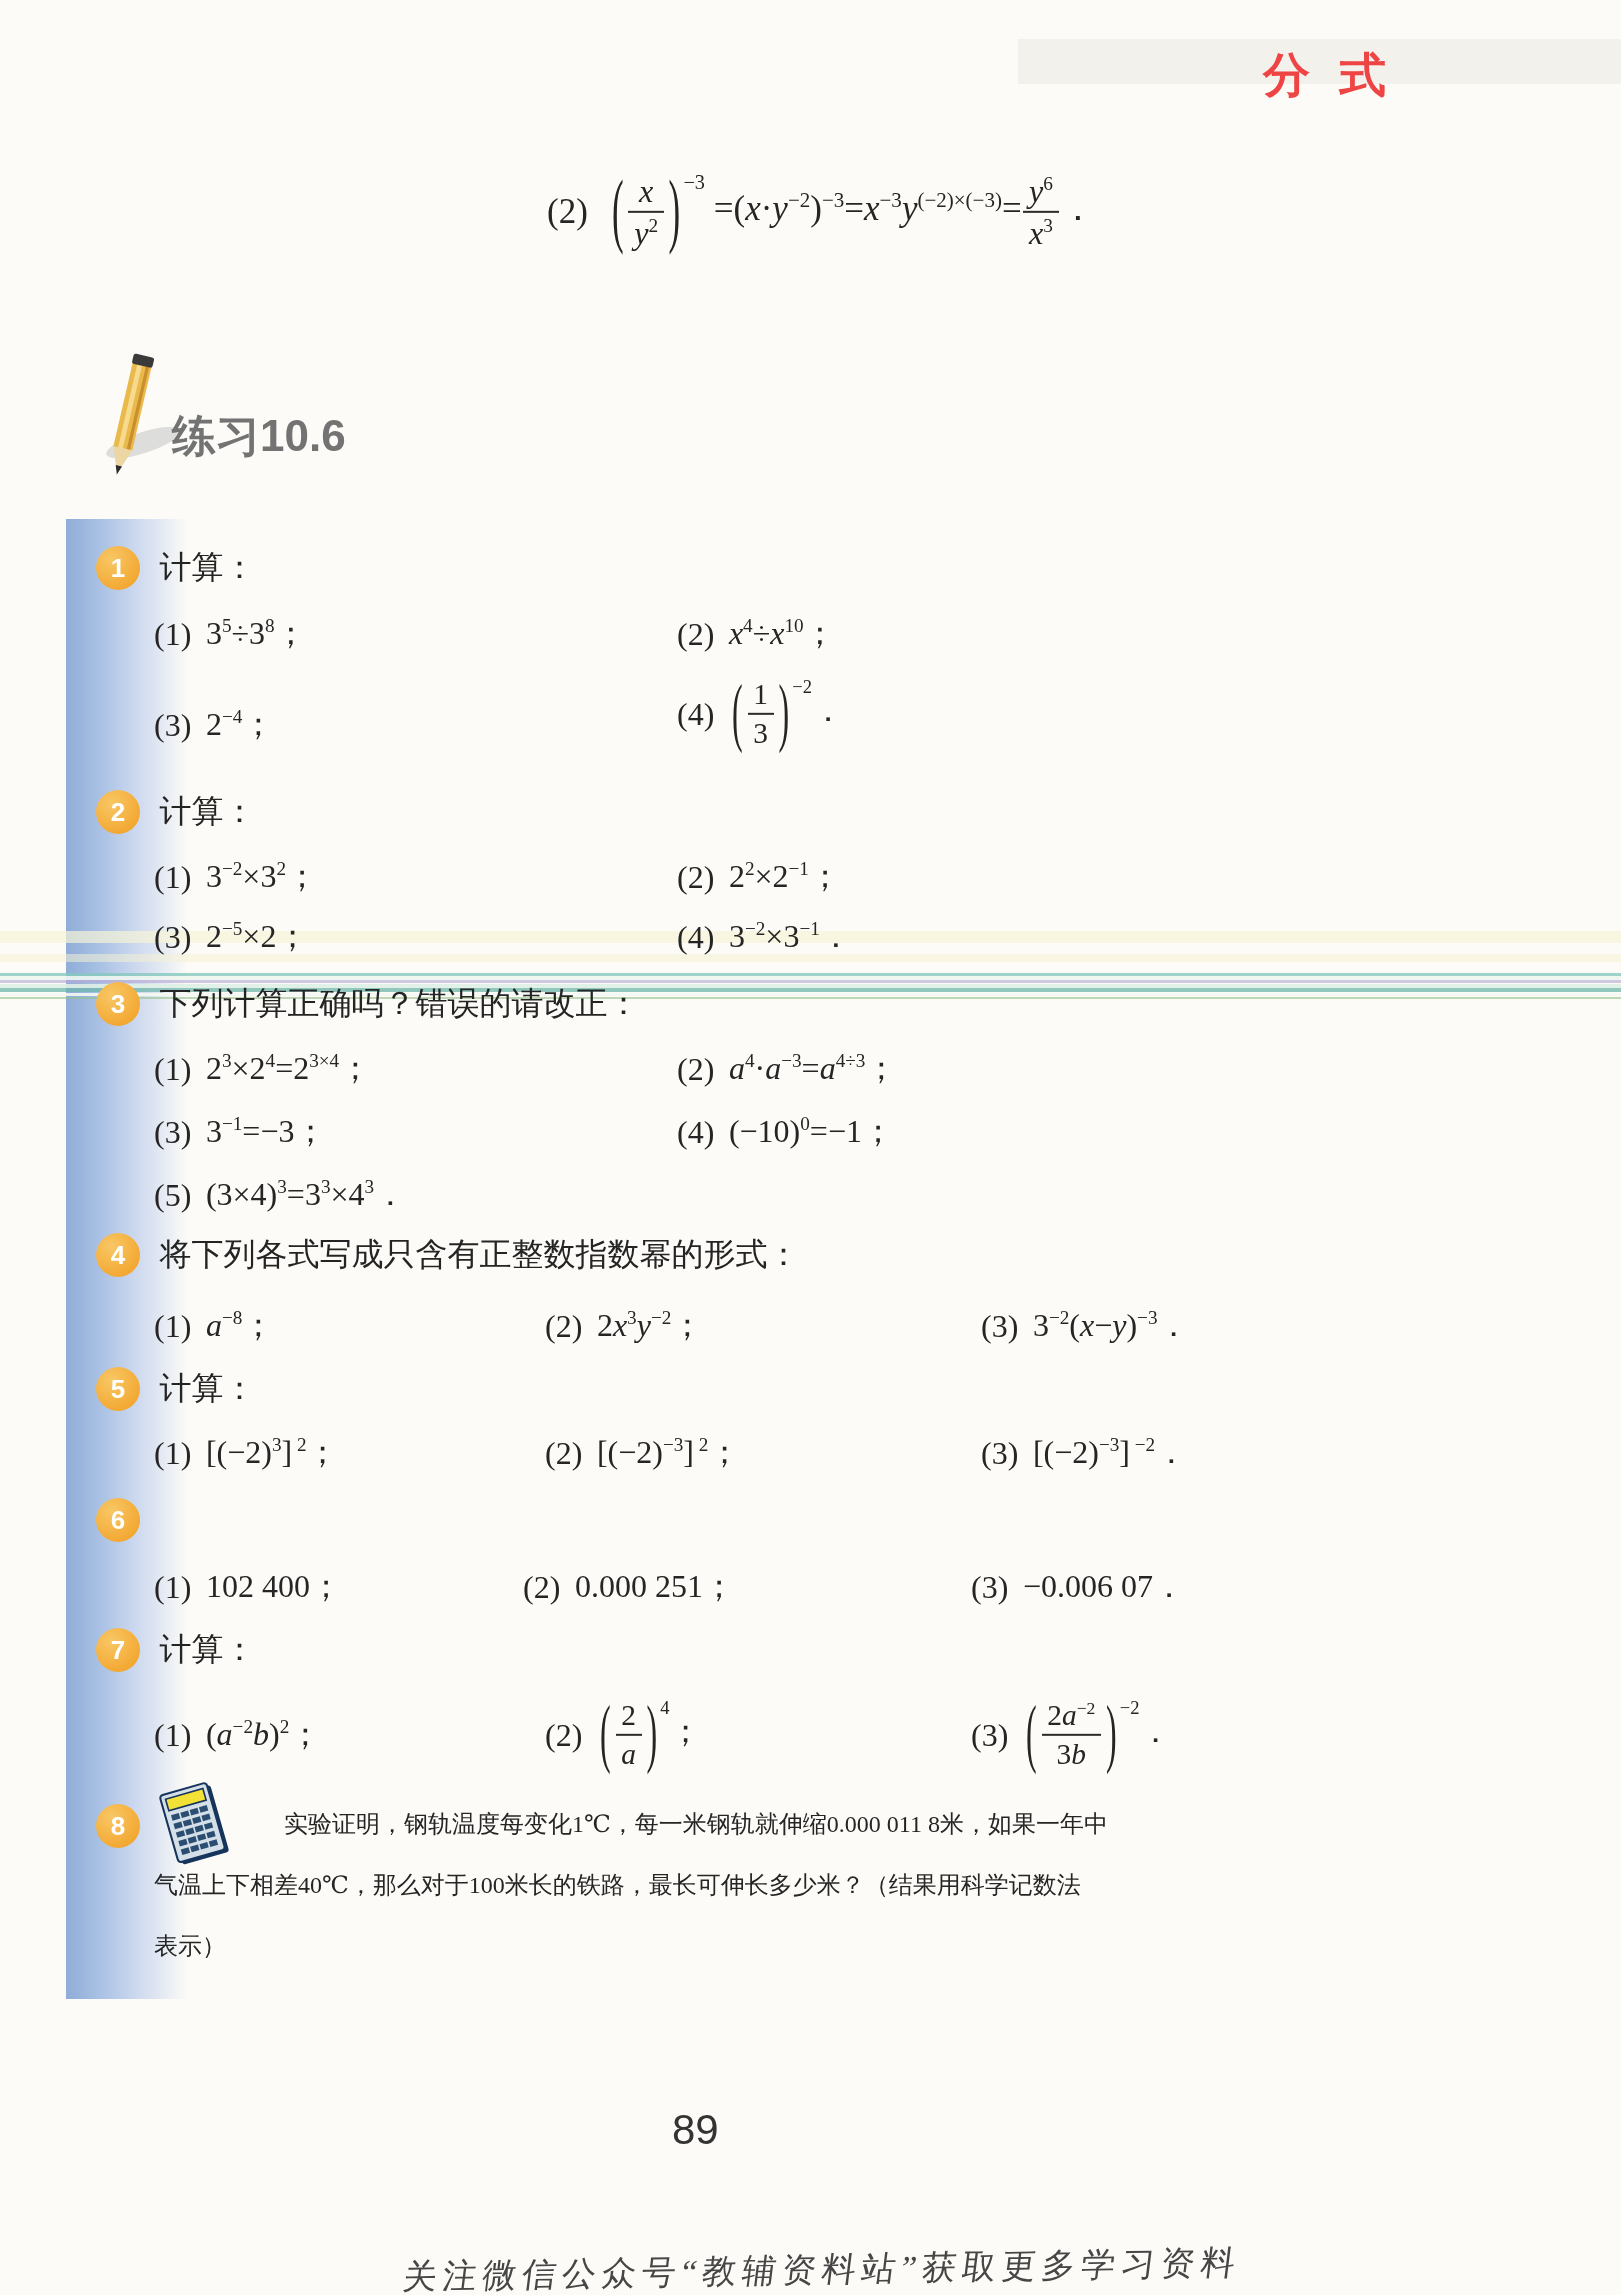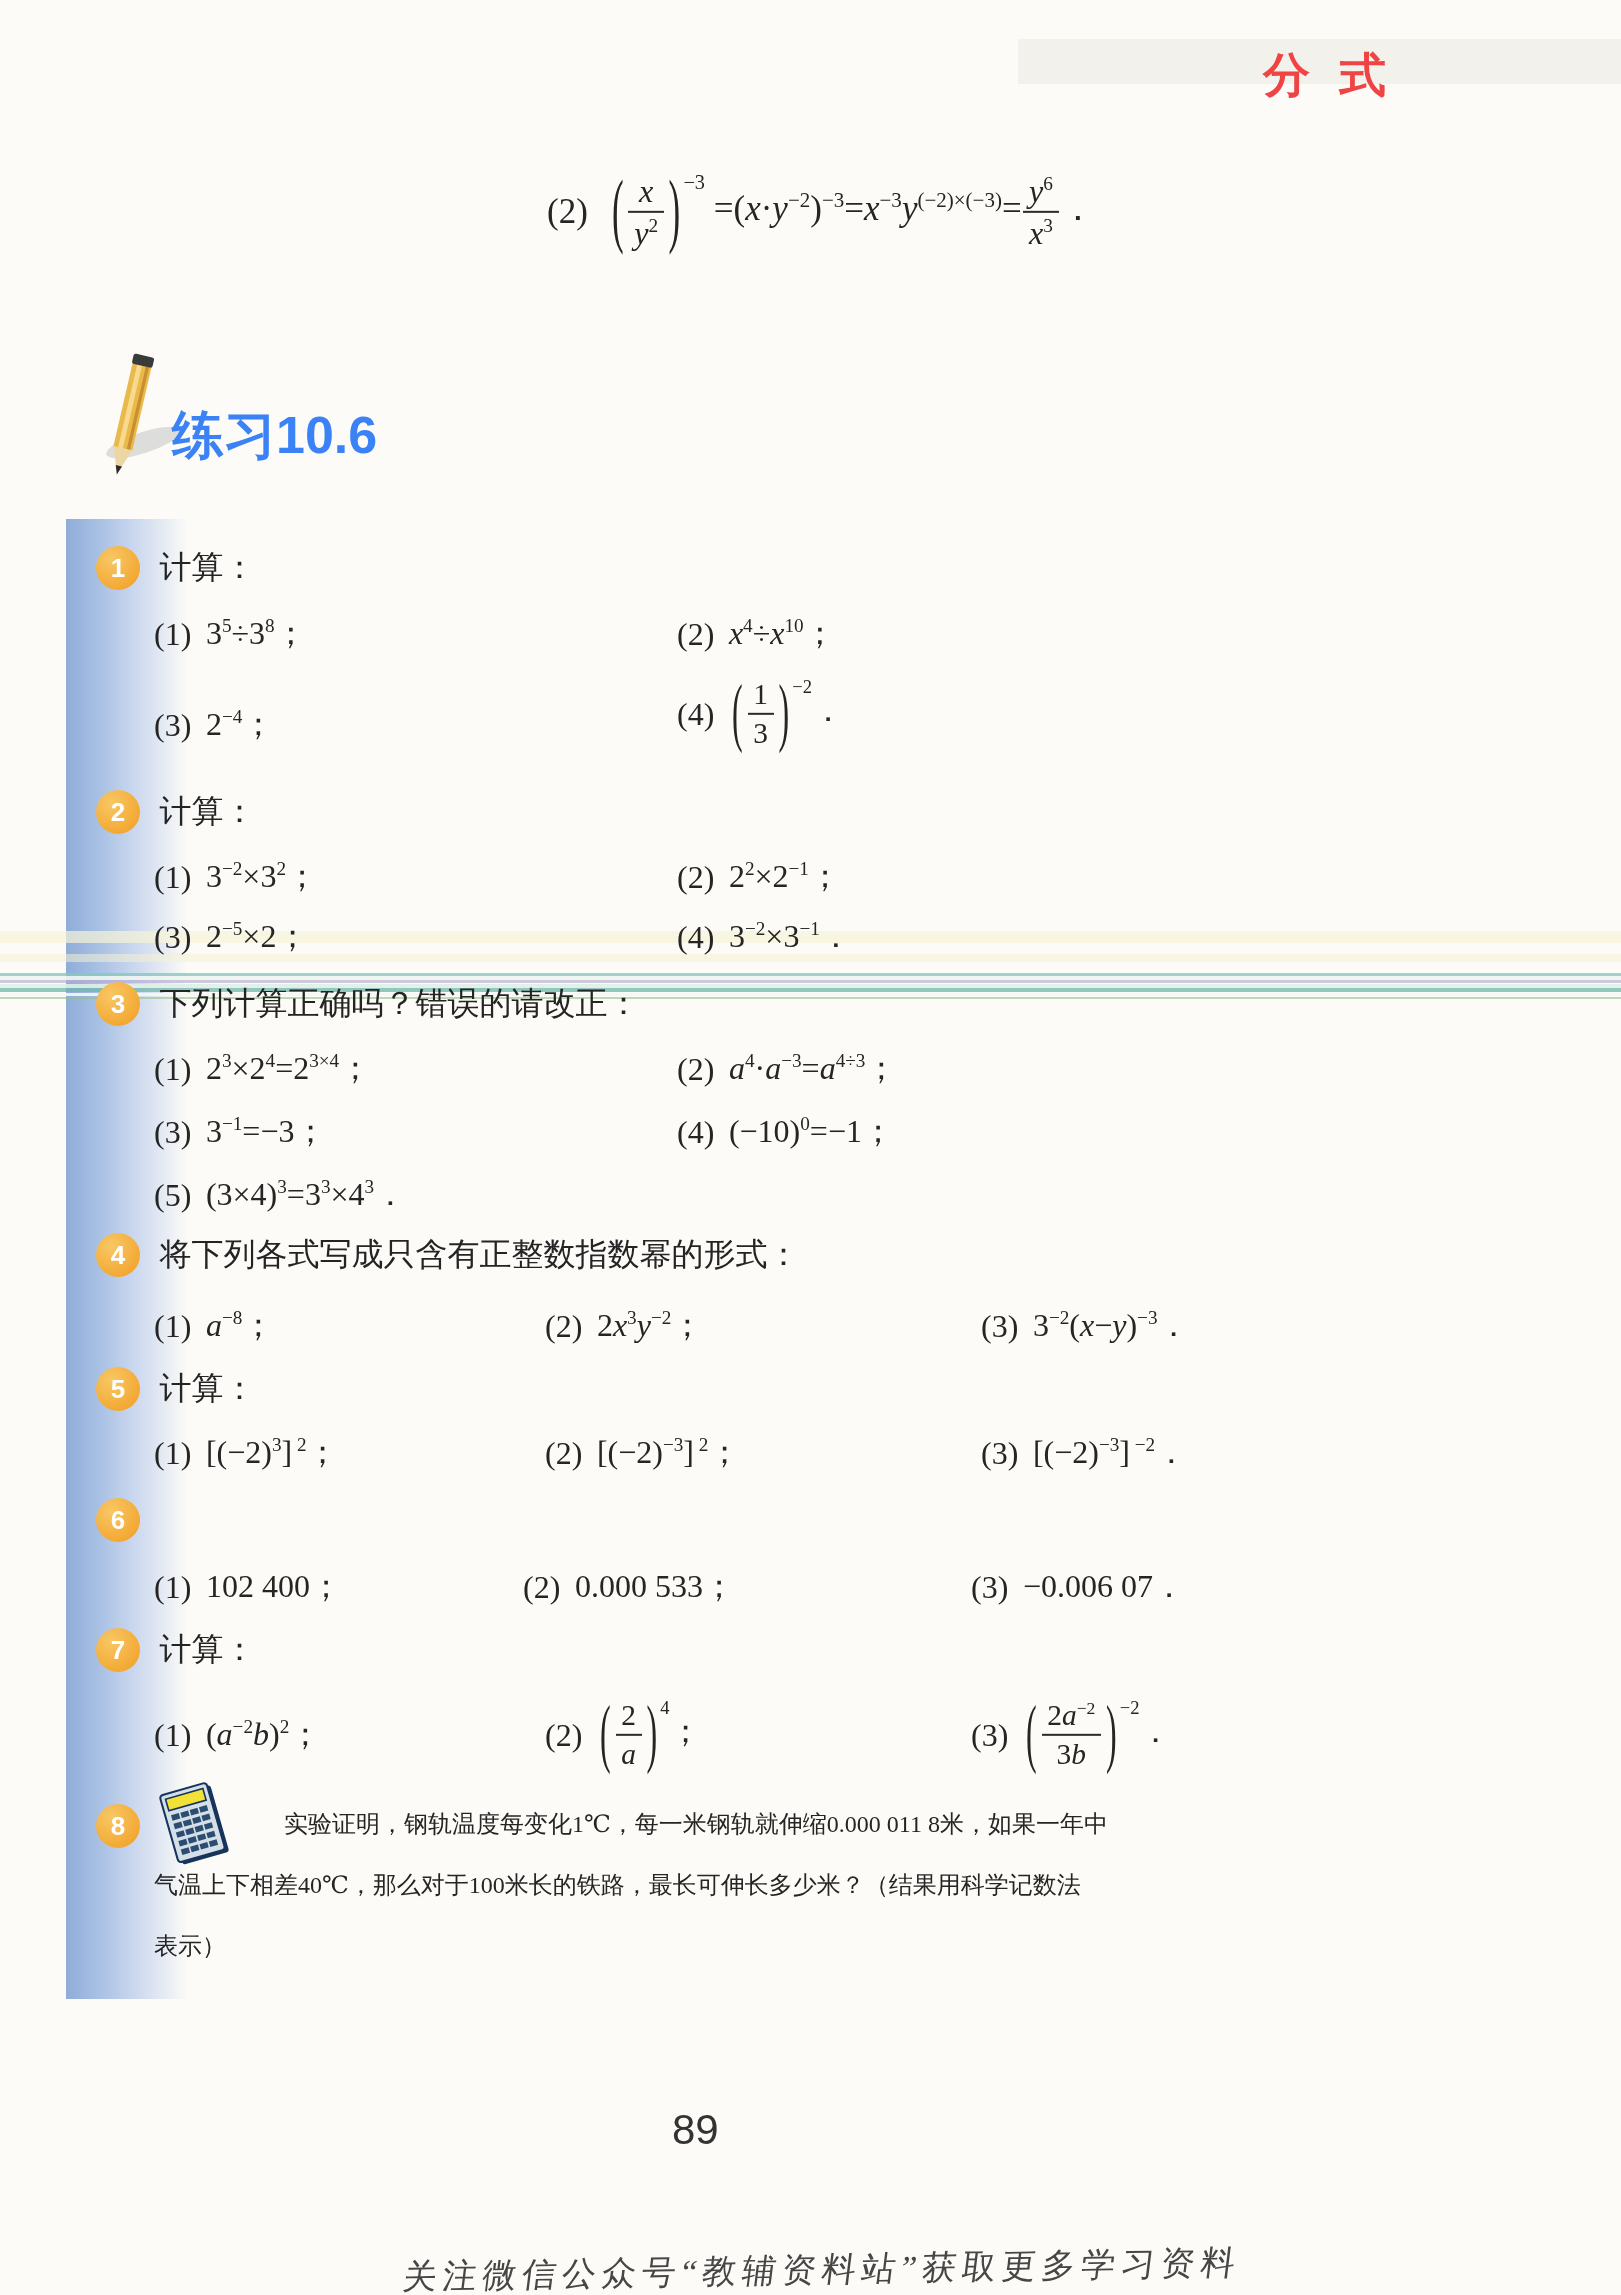--- a/index.html
+++ b/index.html
@@ -11,21 +11,21 @@
   .chapter-header{position:absolute;left:1263px;top:75px;transform:translateY(-50%);
         font-family:"Liberation Sans",sans-serif;font-weight:600;font-size:47px;
         color:#ef4444;letter-spacing:8px;white-space:nowrap;}
 
   
   .top-formula{position:absolute;left:547px;top:212px;transform:translateY(-50%);
         display:flex;align-items:center;gap:21px;font-size:35px;white-space:nowrap;}
 
   
   .ex-title{position:absolute;left:172px;top:436px;transform:translateY(-50%);
-        font-family:"Liberation Sans",sans-serif;font-weight:bold;font-size:52px;color:#3b82f6;}
+        font-family:"Liberation Sans",sans-serif;font-weight:bold;font-size:44px;color:#737373;}
   .pencil-wrap{position:absolute;left:77px;top:347px;}
 
   
   .blue-bar{position:absolute;left:66px;top:519px;width:122px;height:1480px;
         background:linear-gradient(90deg,#8fadd8 0%,#a9c1e4 28%,#cdd9ef 58%,rgba(252,251,247,0) 100%);}
 
   
   .stripe{position:absolute;left:0;width:1622px;}
 
   
@@ -204,21 +204,21 @@
 
   <div class="phead" style="top:1520px">
     <span class="pnum">6</span>
   </div>
   <div class="item" style="left:154px;top:1587px">
     <span>(1)</span>
     <span>102 400；</span>
   </div>
   <div class="item" style="left:523px;top:1587px">
     <span>(2)</span>
-    <span>0.000 533；</span>
+    <span>0.000 251；</span>
   </div>
   <div class="item" style="left:971px;top:1587px">
     <span>(3)</span>
     <span>−0.006 07．</span>
   </div>
 
   <div class="phead" style="top:1650px">
     <span class="pnum">7</span>
     <span class="prompt">计算：</span>
   </div>

